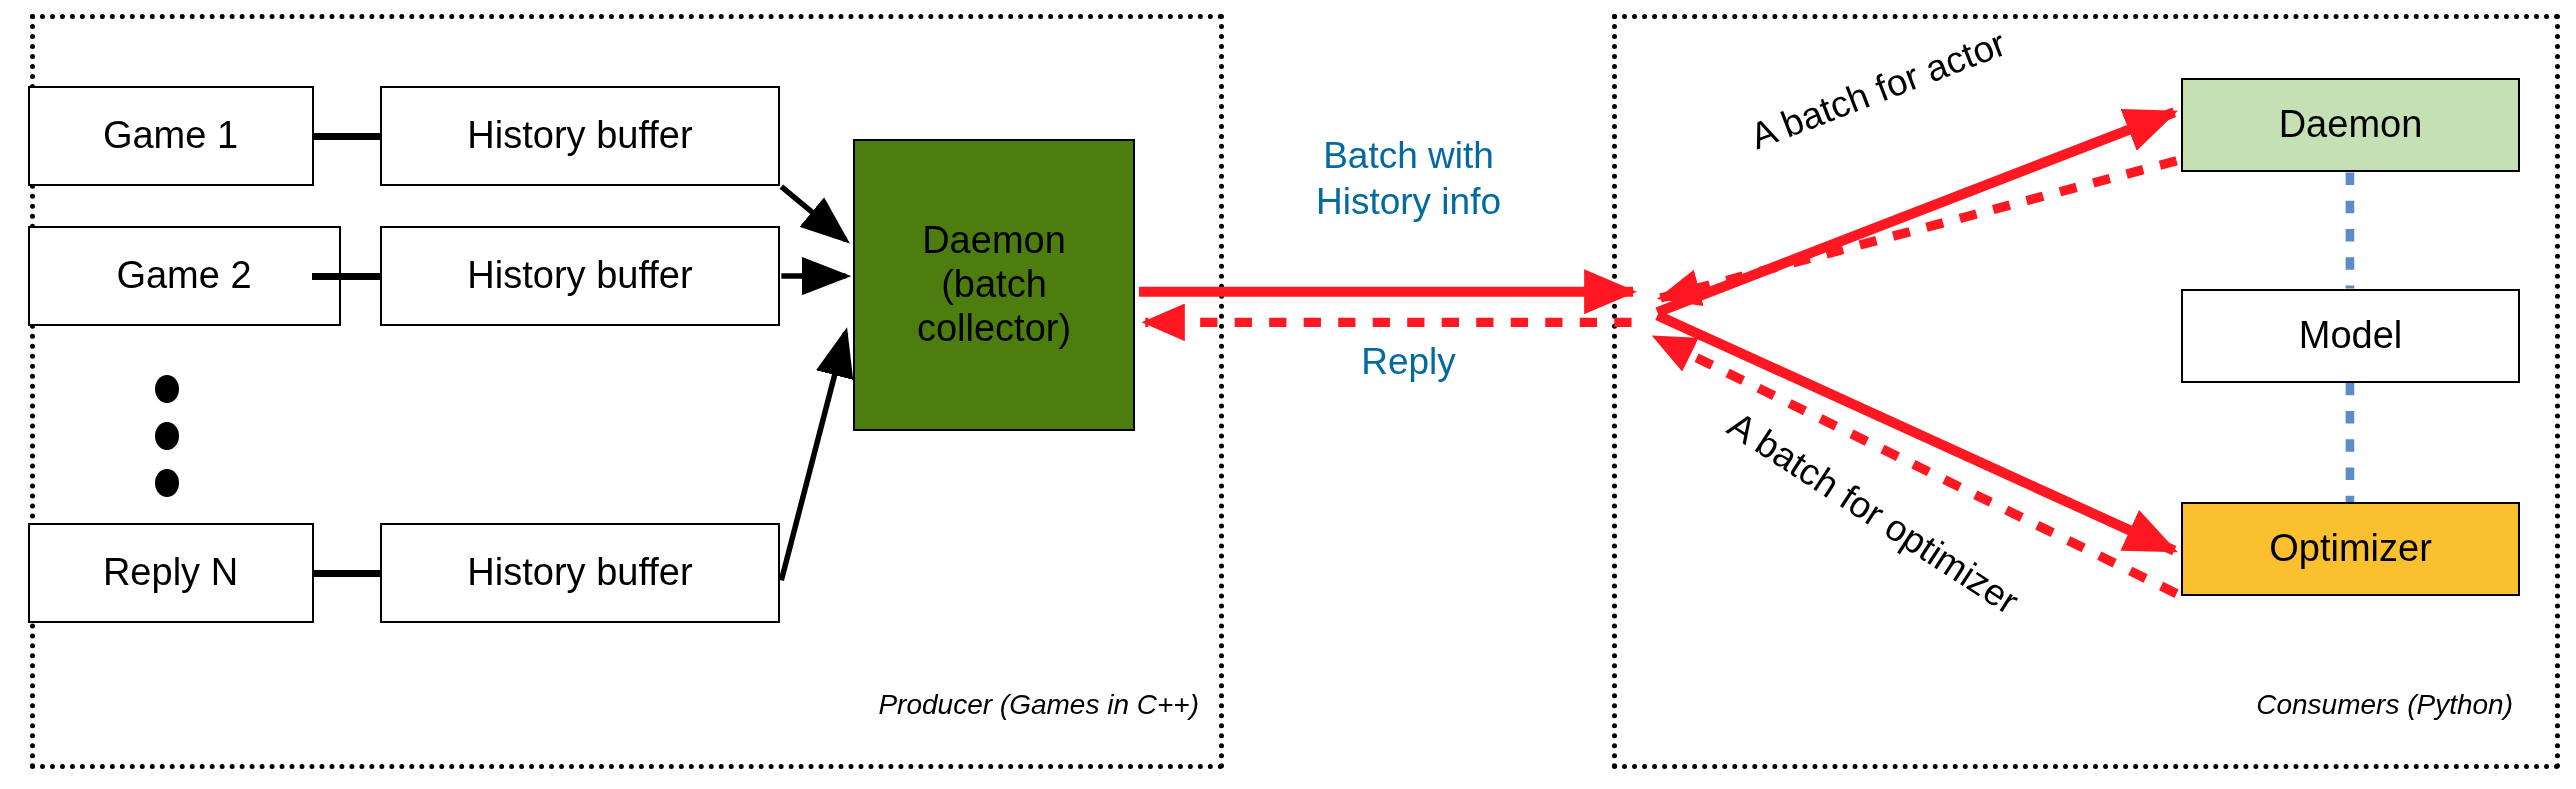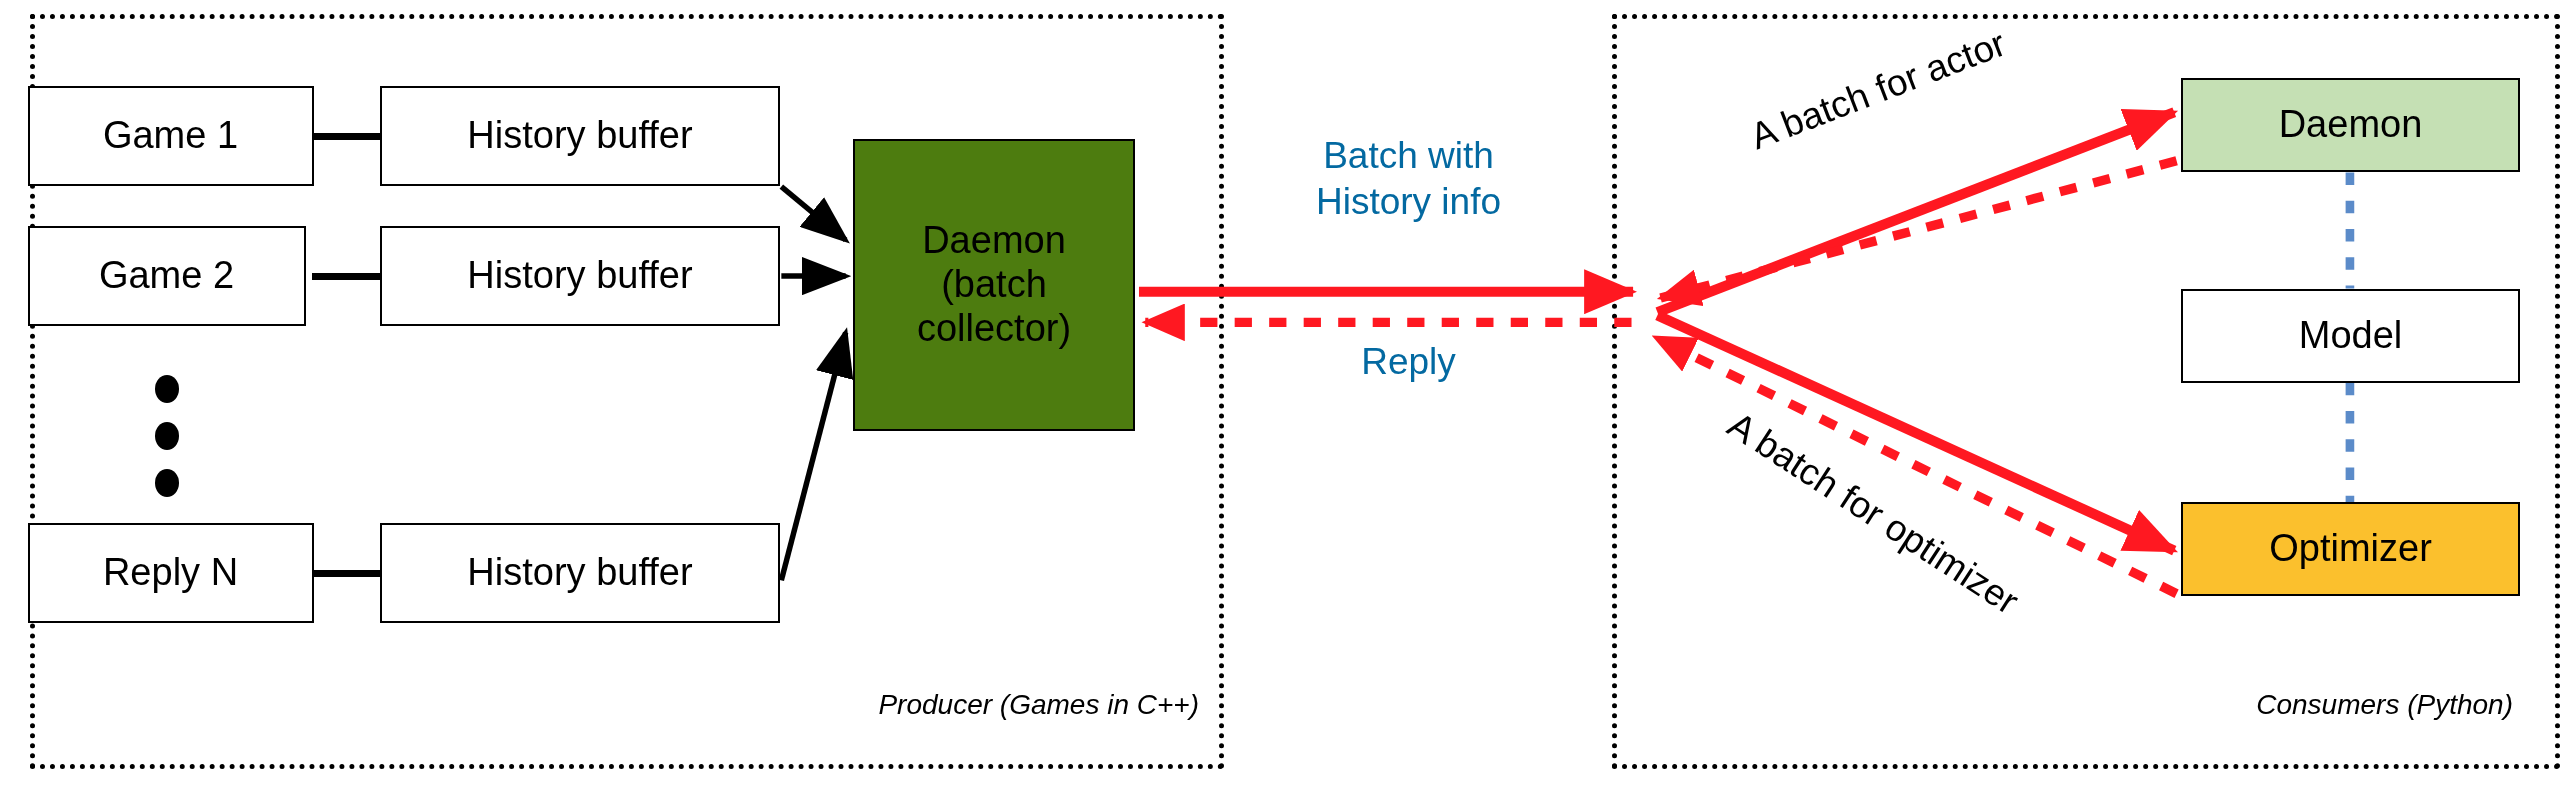--- a/index.html
+++ b/index.html
@@ -53,21 +53,21 @@
     color: #000000;
     line-height: 1.15;
     text-align: center;
   }
   .node.filled-blue   { background: #4d7c0f; }
   .node.filled-green  { background: #C5E0B4; }
   .node.filled-orange { background: #FBC02D; }
 
   
   #game-1 { left: 27.5px; top: 86px; width: 286px; height: 100px; }
-  #game-2 { left: 27.5px; top: 226px; width: 278px; height: 100px; }
+  #game-2 { left: 27.5px; top: 226px; width: 313px; height: 100px; }
   #game-n { left: 27.5px; top: 523px; width: 286px; height: 100px; }
 
   
   #hist-1 { left: 380px; top: 86px; width: 400px; height: 100px; }
   #hist-2 { left: 380px; top: 226px; width: 400px; height: 100px; }
   #hist-n { left: 380px; top: 523px; width: 400px; height: 100px; }
 
   
   #daemon {
     left: 853px; top: 139px; width: 282px; height: 292px;

